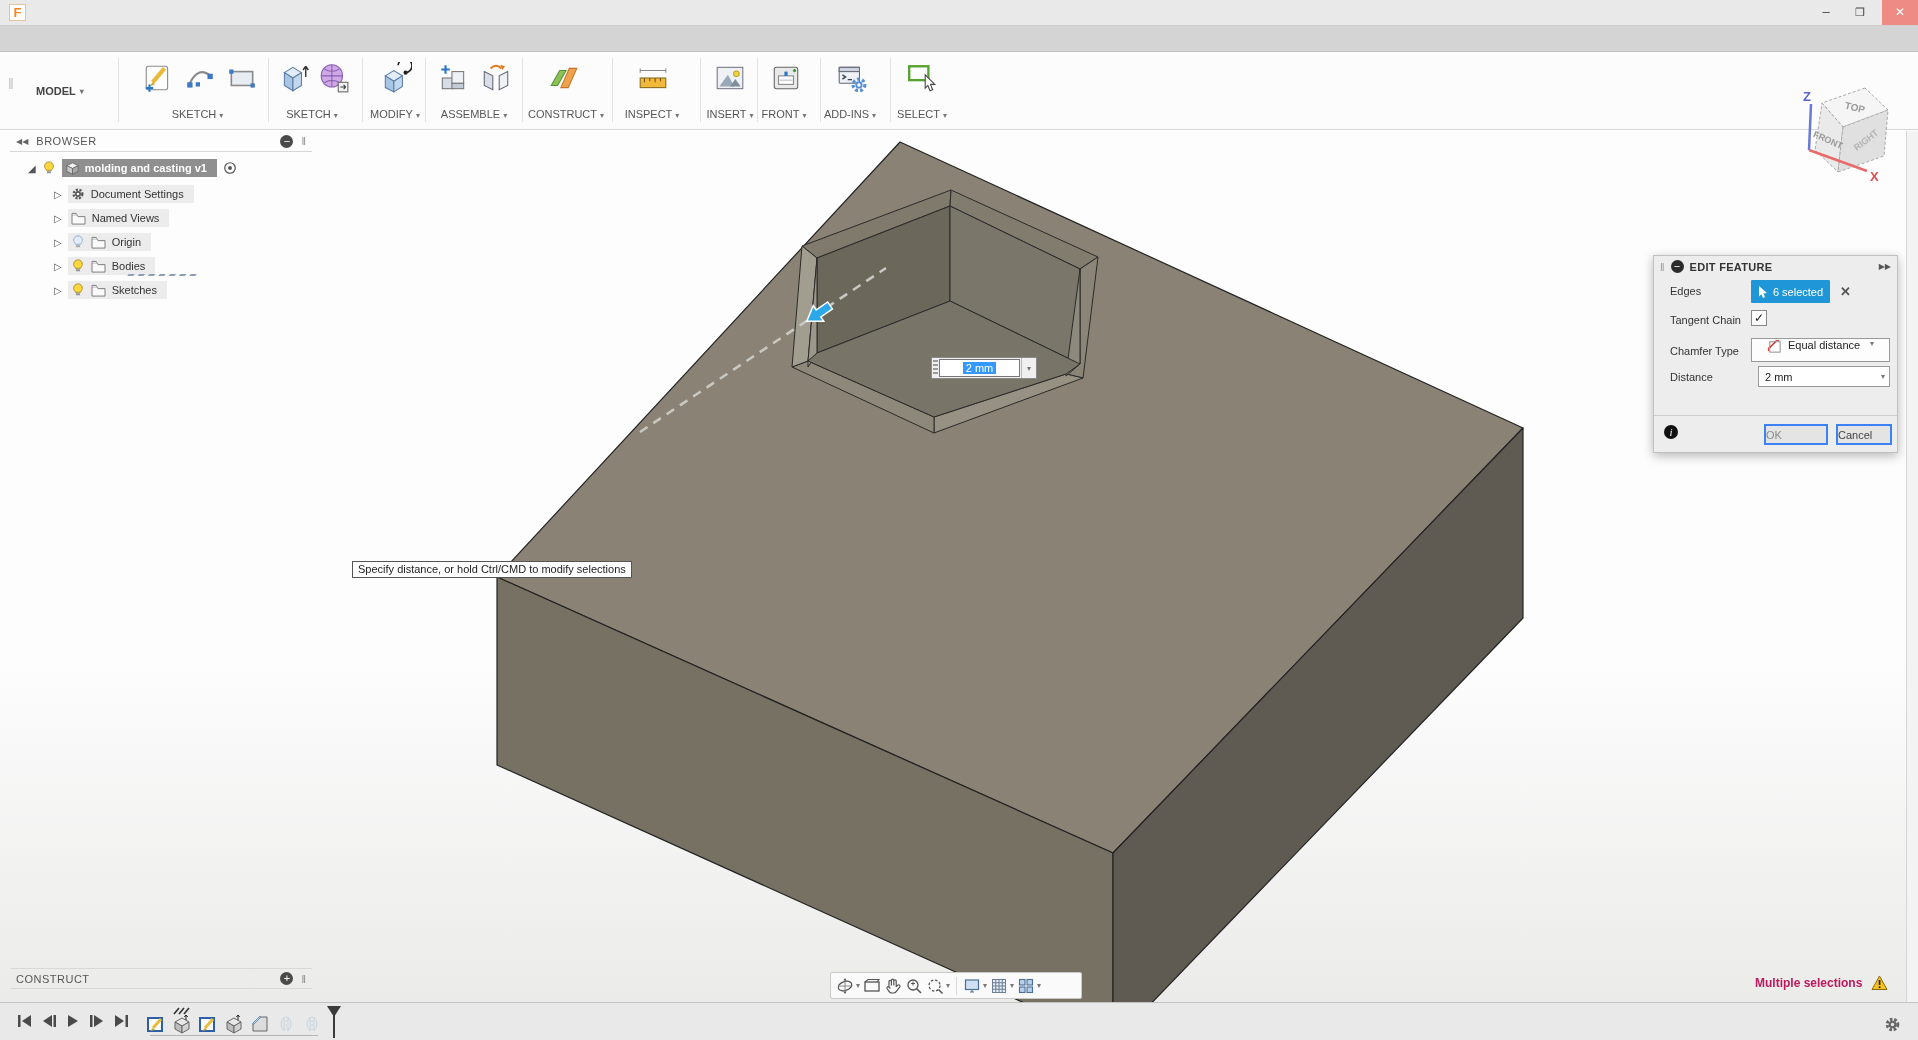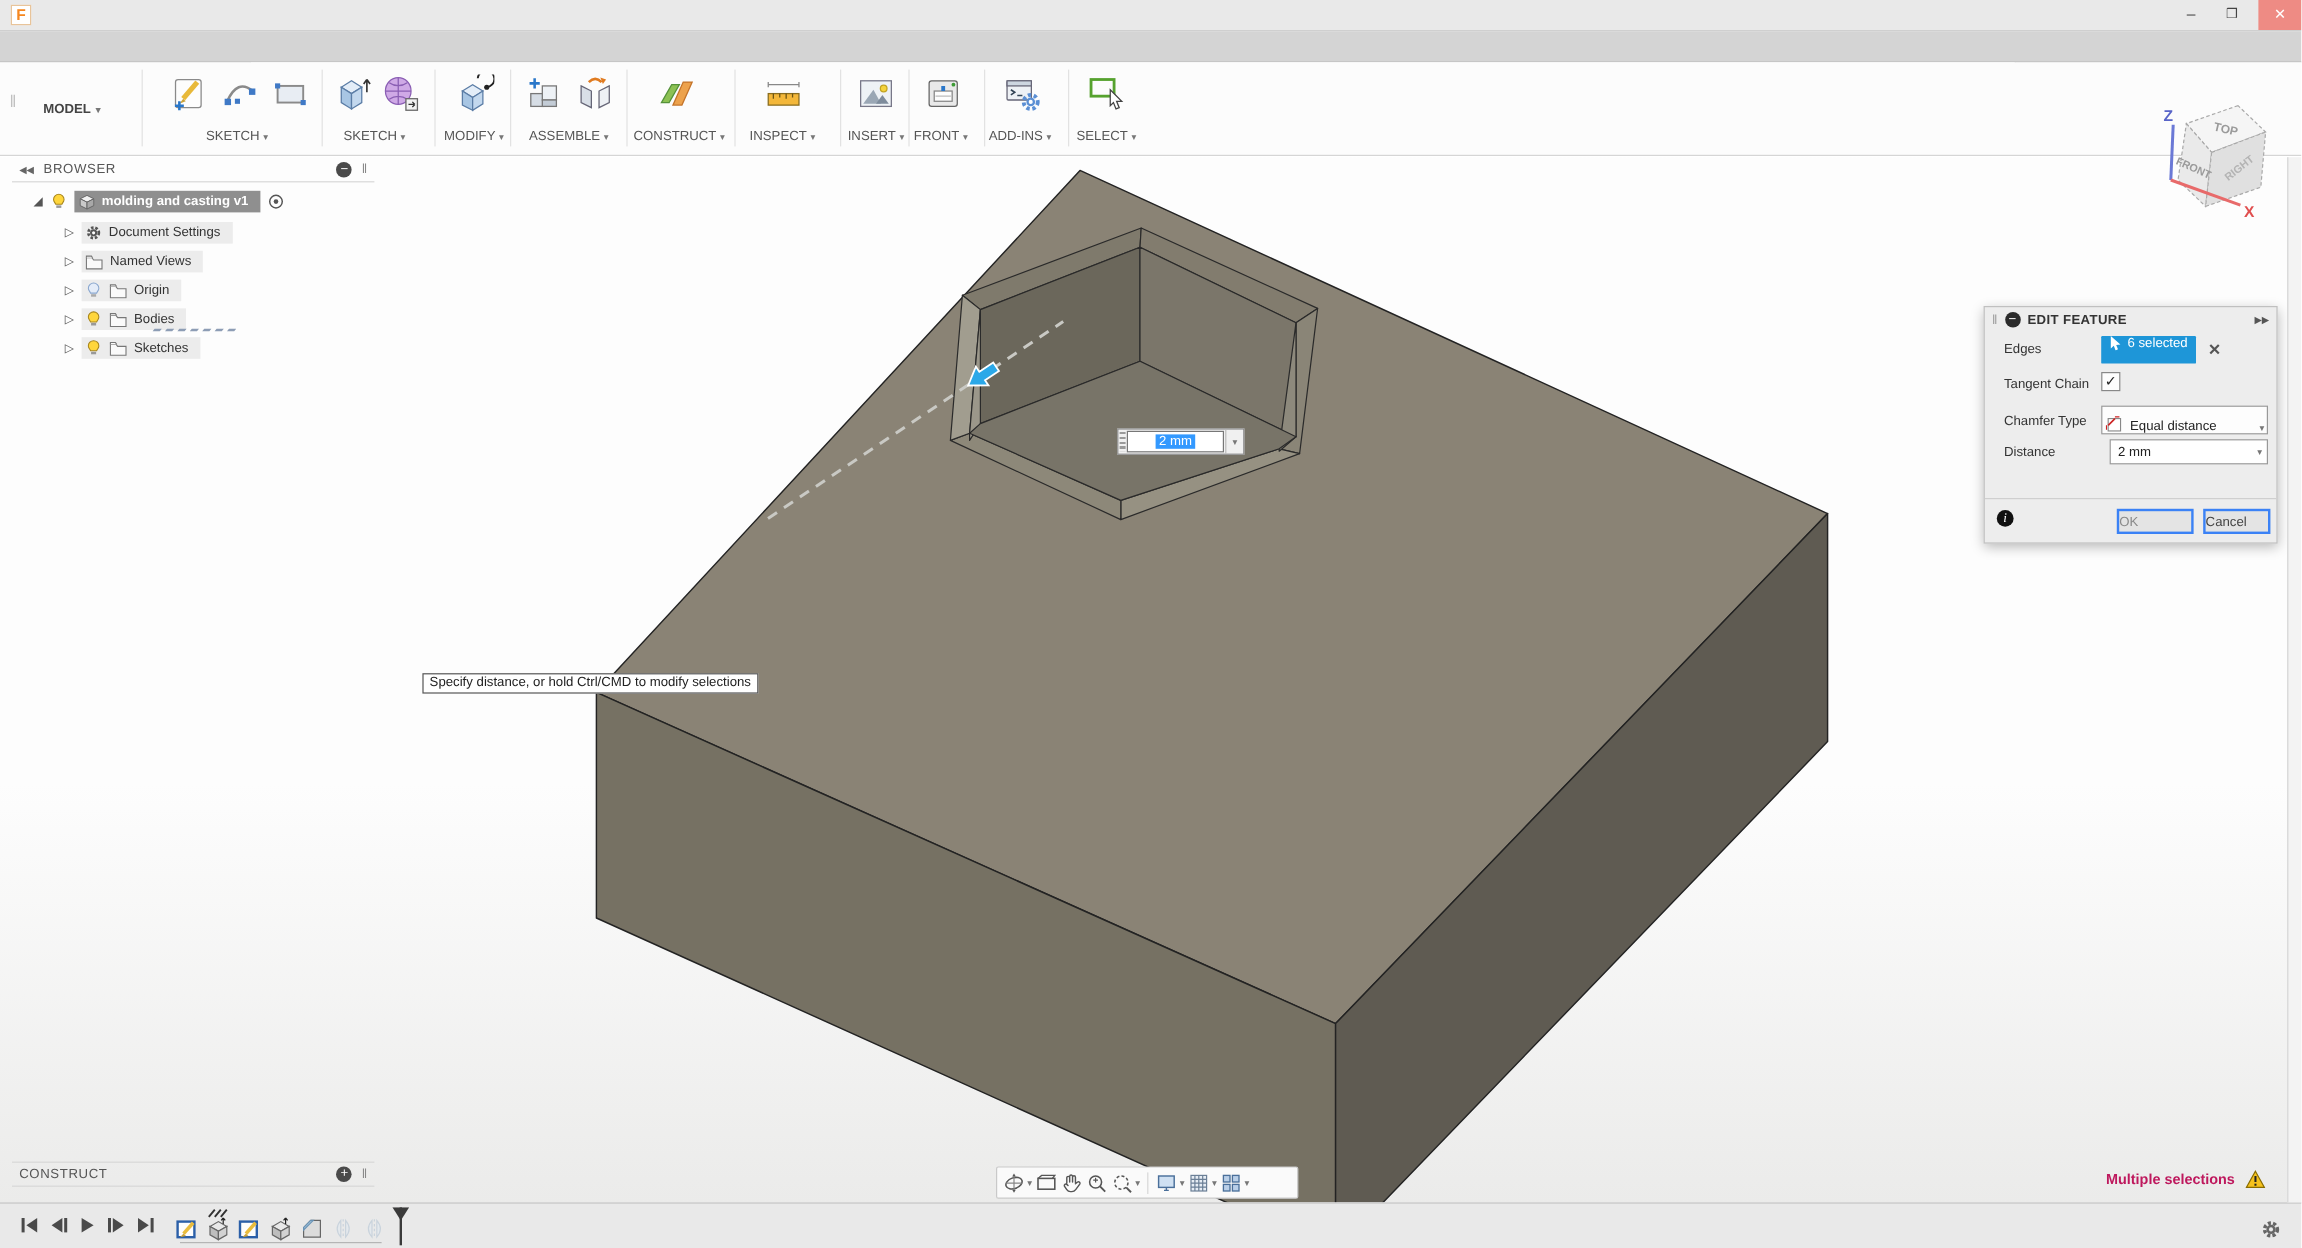--- a/index.html
+++ b/index.html
@@ -65,26 +65,26 @@
   #dim-input span { background:#3399ff; color:#fff; padding:0 3px; }
   #dim-caret { width:15px; display:flex; align-items:center; justify-content:center; border-left:1px solid #bbb; color:#444; }
 
   
   #dialog { left:1653px; top:255px; width:245px; height:198px; background:#ededed; border:1px solid #c0c0c0;
     box-shadow:0 3px 10px rgba(0,0,0,.28); }
   #dialog-header { position:absolute; left:0; top:0; right:0; height:21px; display:flex; align-items:center; gap:6px; padding:0 6px; }
   #dialog-title { font-weight:bold; color:#333; letter-spacing:.3px; }
   .dlg-label { position:absolute; left:16px; color:#333; }
   #edges-btn { position:absolute; left:97px; top:24px; width:79px; height:23px; background:#1e96d8; color:#fff;
-    display:flex; align-items:flex-start; justify-content:center; gap:5px; border-radius:1px; }
+    display:flex; align-items:center; justify-content:center; gap:5px; border-radius:1px; }
   #edges-clear { position:absolute; left:186px; top:28px; color:#555; font-weight:bold; font-size:13px; }
   #tangent-check { position:absolute; left:97px; top:54px; width:16px; height:16px; background:#fdfdfd; border:1px solid #888;
     text-align:center; line-height:15px; color:#222; font-size:12px; }
   #chamfer-select { position:absolute; left:97px; top:82px; width:139px; height:24px; background:#fdfdfd; border:1px solid #999;
-    display:flex; align-items:flex-end; gap:6px; padding:0 2px; color:#222; }
+    display:flex; align-items:flex-start; gap:6px; padding:0 15px; color:#222; }
   #distance-input { position:absolute; left:104px; top:110px; width:132px; height:21px; background:#fff; border:1px solid #999;
     display:flex; align-items:center; padding-left:6px; color:#222; }
   #distance-input .caret-g { margin-left:auto; margin-right:4px; }
   #dialog-divider { position:absolute; left:0; top:159px; width:100%; border-top:1px solid #cfcfcf; }
   #info-btn { position:absolute; left:10px; top:169px; width:14px; height:14px; border-radius:50%; background:#111; color:#fff;
     text-align:center; line-height:14px; font-style:italic; font-family:"Liberation Serif",serif; font-size:11px; }
   .dlg-btn { position:absolute; top:168px; height:21px; background:#e4e4e4; border:2px solid #3b82f6;
     line-height:19px; }
   #ok-btn { left:110px; width:64px; color:#8a8a8a; }
   #cancel-btn { left:182px; width:56px; color:#444; }

